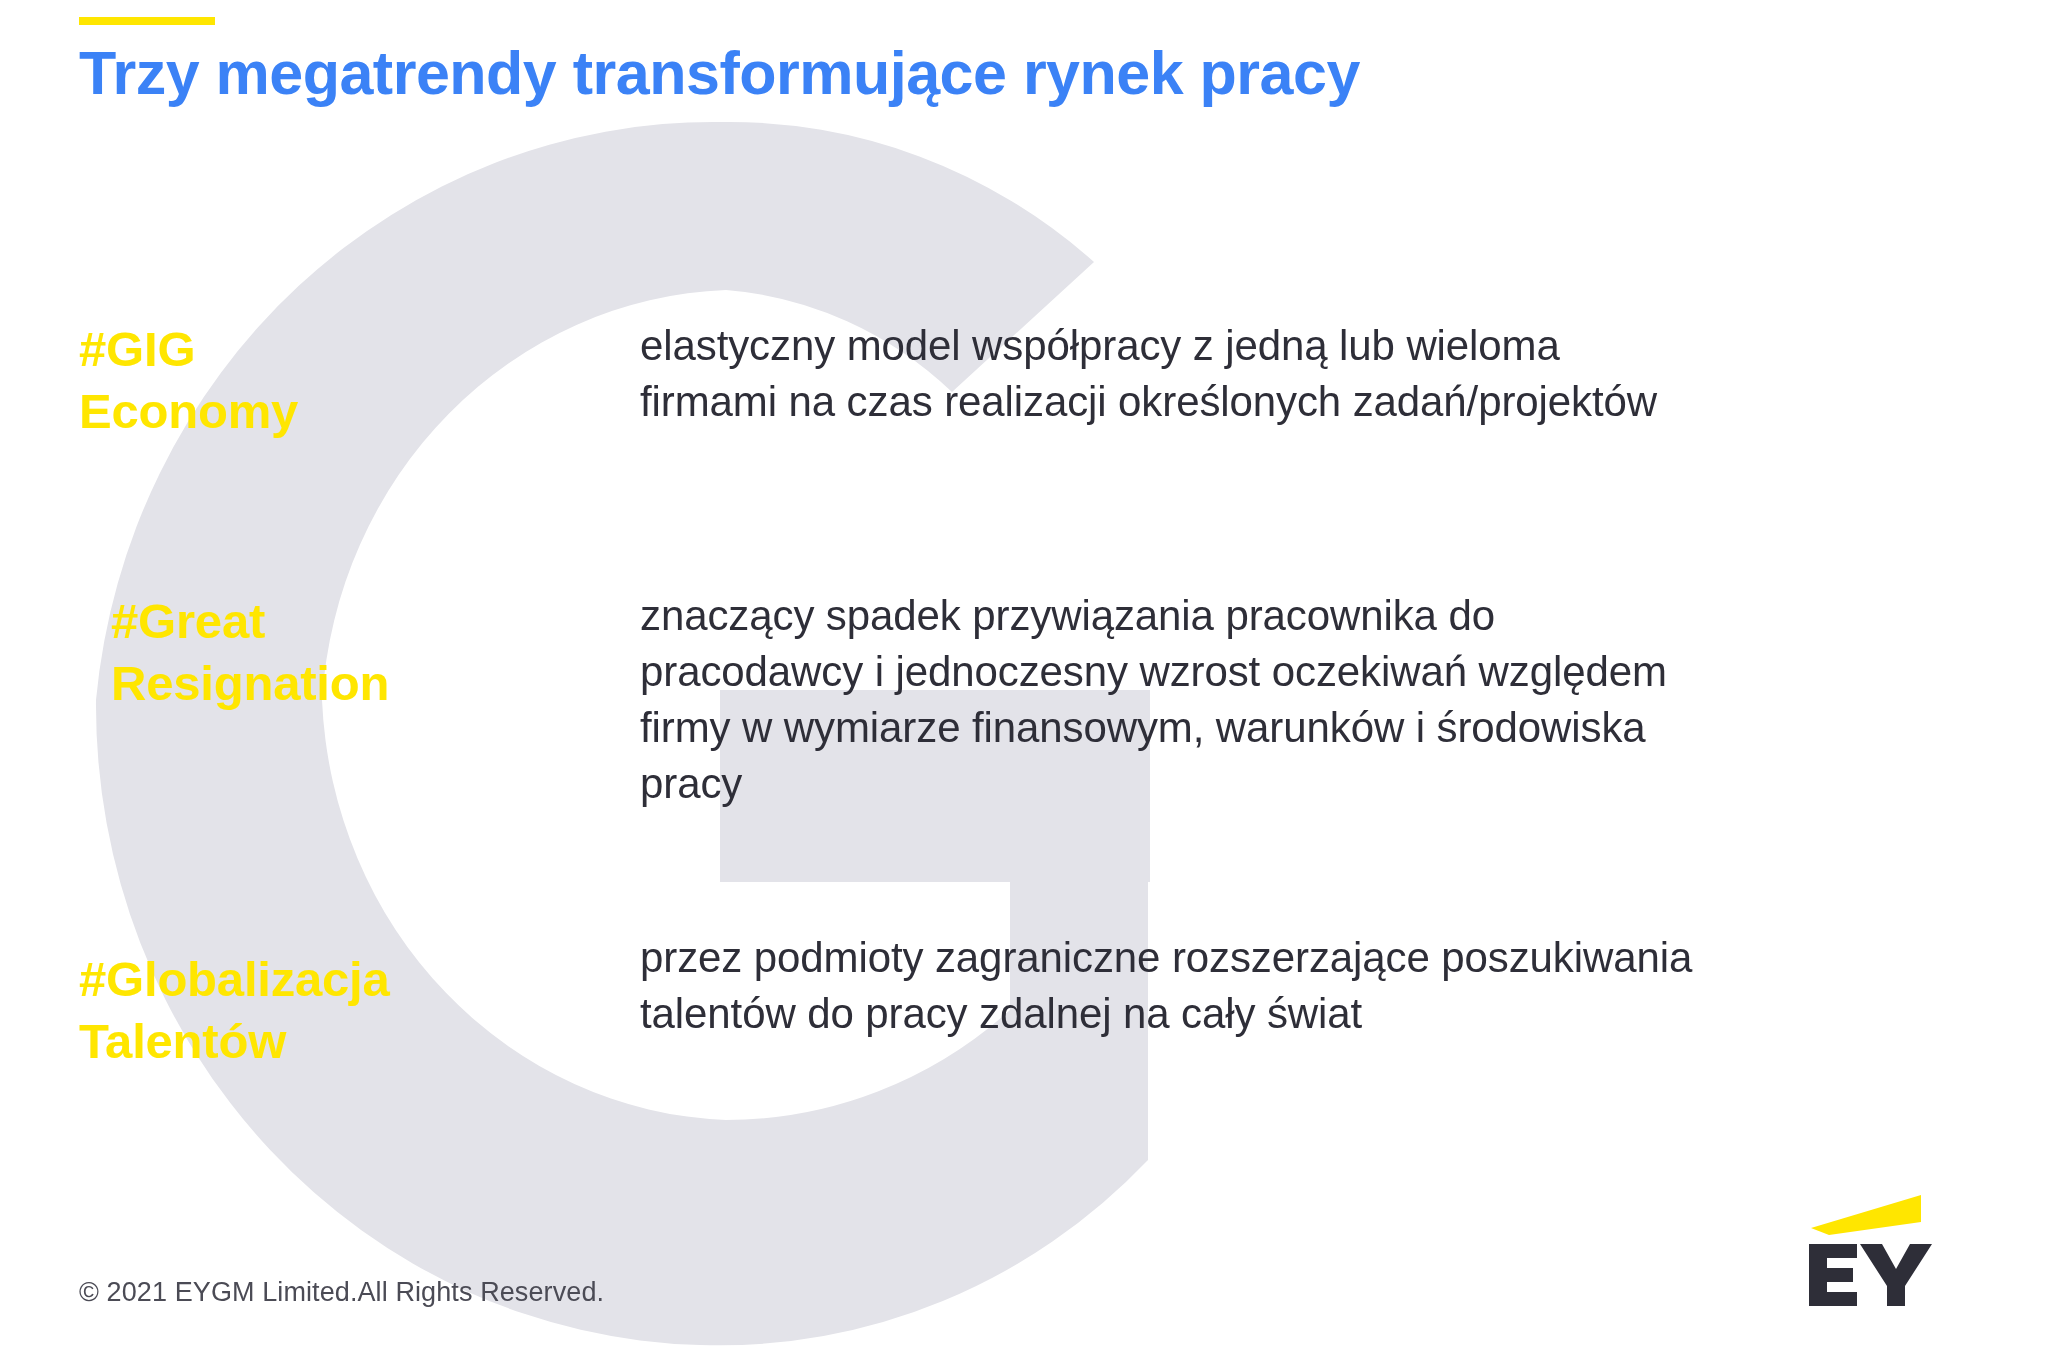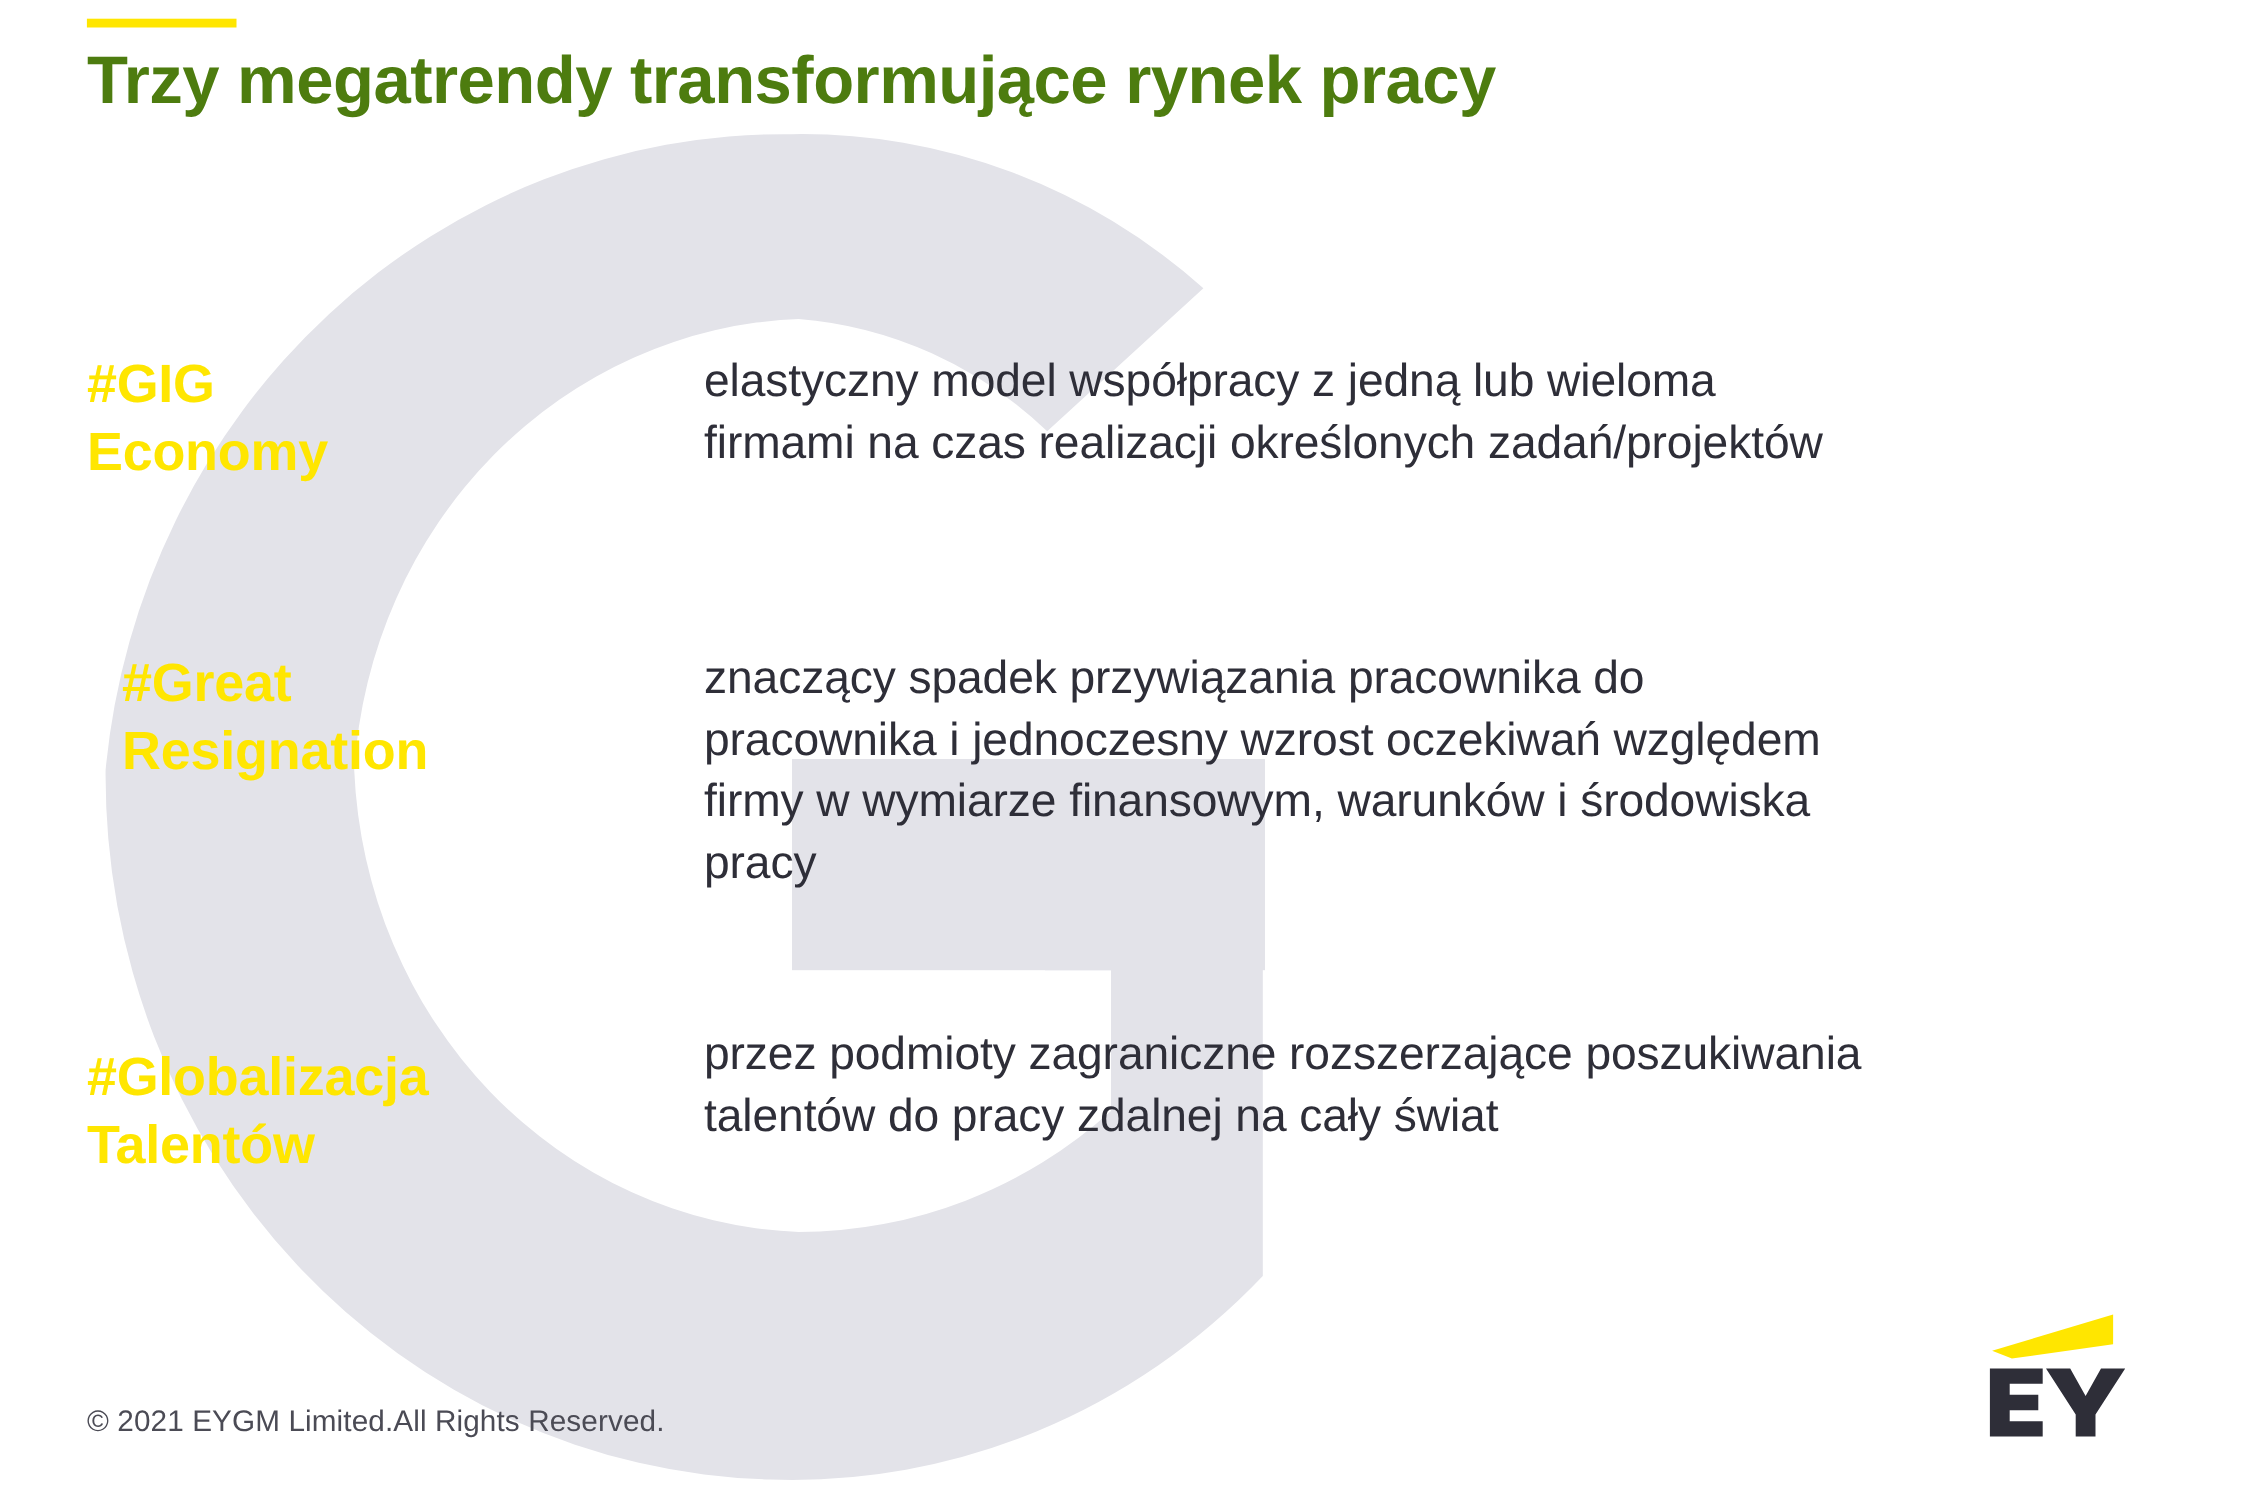--- a/index.html
+++ b/index.html
@@ -39,21 +39,21 @@
     background: #FFE600;
     z-index: 3;
   }
 
   
   .page-title {
     position: absolute;
     left: 79px;
     top: 38px;
     z-index: 3;
-    color: #4d7c0f;
+    color: #3b82f6;
     font-size: 61px;
     font-weight: bold;
     letter-spacing: -0.5px;
     line-height: 1.15;
     white-space: nowrap;
     text-align: right;
   }
 
   
   .trends {
@@ -162,21 +162,21 @@
       </div>
     </div>
 
     <div class="trend-row trend-row-1">
       <div class="trend-label">
         <div>#Great</div>
         <div>Resignation</div>
       </div>
       <div class="trend-desc">
         <div>znaczący spadek przywiązania pracownika do</div>
-        <div>pracownika i jednoczesny wzrost oczekiwań względem</div>
+        <div>pracodawcy i jednoczesny wzrost oczekiwań względem</div>
         <div>firmy w wymiarze finansowym, warunków i środowiska</div>
         <div>pracy</div>
       </div>
     </div>
 
     <div class="trend-row trend-row-2">
       <div class="trend-label">
         <div>#Globalizacja</div>
         <div>Talentów</div>
       </div>

